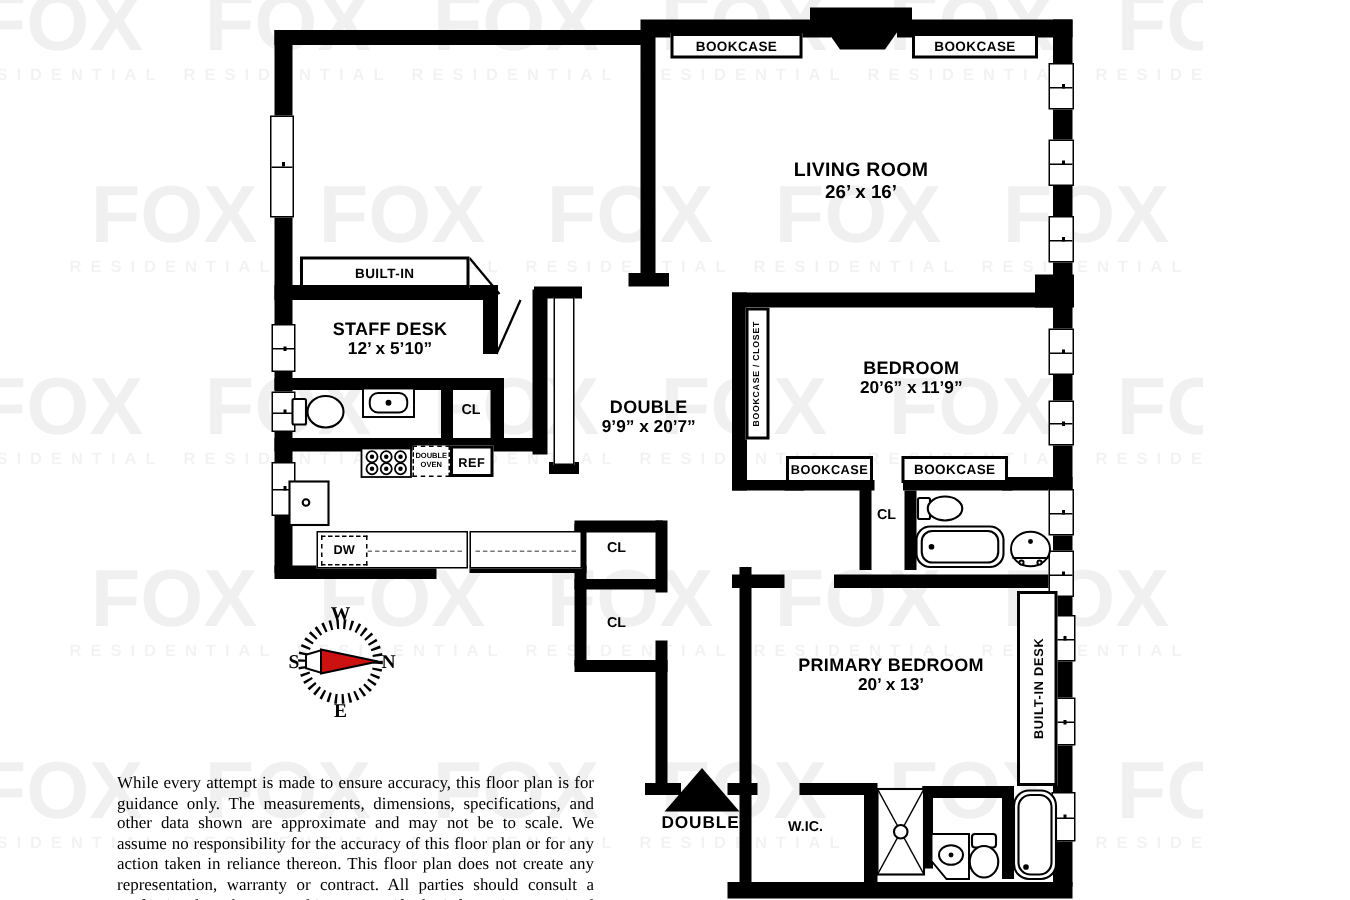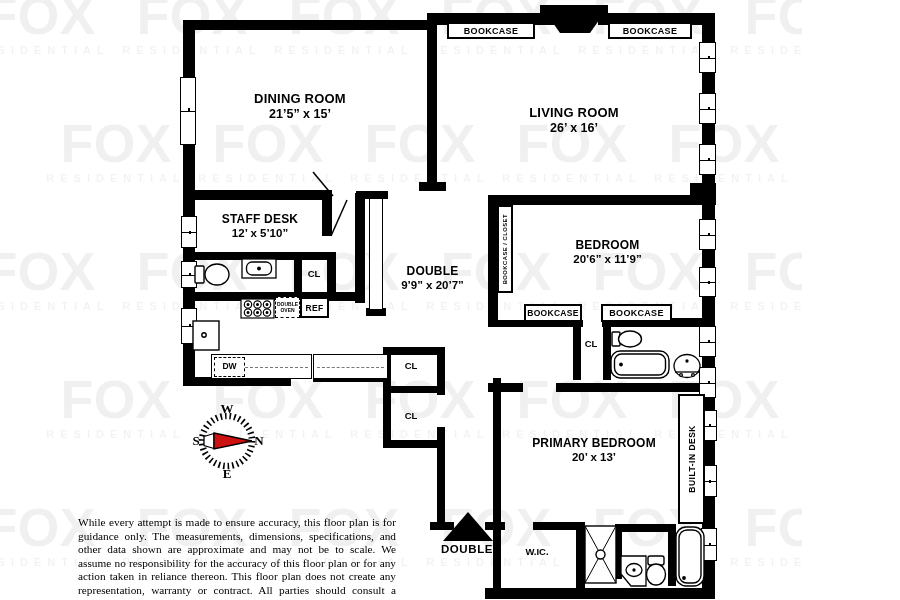--- a/index.html
+++ b/index.html
@@ -328,40 +328,39 @@
     </div>
   <div class="lblbox" style="left:608px;top:22px;width:84px;height:17px">
       <span>BOOKCASE</span>
     </div>
   <div class="lblbox" style="left:524px;top:304px;width:58px;height:18px;font-size:8.5px">
       <span>BOOKCASE</span>
     </div>
   <div class="lblbox" style="left:601px;top:304px;width:71px;height:18px">
       <span>BOOKCASE</span>
     </div>
+  <div class="lblbox" style="left:200px;top:171px;width:113px;height:21px">
+      <span>BUILT-IN</span>
+    </div>
   <div class="lblbox" style="left:497px;top:205px;width:16px;height:88px;font-size:5.8px;letter-spacing:0">
       <span class="vtext">BOOKCASE / CLOSET</span>
     </div>
   <div class="lblbox" style="left:678px;top:394px;width:27px;height:130px;font-size:8.5px">
       <span class="vtext">BUILT-IN DESK</span>
     </div>
   <div class="lblbox" style="left:300px;top:297px;width:29px;height:21px;font-size:8.5px">
       <span>REF</span>
     </div>
   <div class="dashbox" style="left:275px;top:297px;width:25px;height:21px">
       <span>DOUBLE OVEN</span>
     </div>
   <div class="dashbox" style="left:214px;top:357px;width:31px;height:20px;font-size:8.5px">
       <span>DW</span>
     </div>
 
-  <div class="room" style="left:230px;top:91px;width:140px">
-    <div class="nm">DINING ROOM</div>
-    <div class="dm">21’5” x  15’</div>
-  </div>
   <div class="room" style="left:500px;top:105px;width:148px">
     <div class="nm">LIVING ROOM</div>
     <div class="dm">26’  x  16’</div>
   </div>
   <div class="room sm" style="left:200px;top:212px;width:120px">
     <div class="nm">STAFF DESK</div>
     <div class="dm">12’  x  5’10”</div>
   </div>
   <div class="room sm" style="left:375px;top:264px;width:115px">
     <div class="nm">DOUBLE</div>

